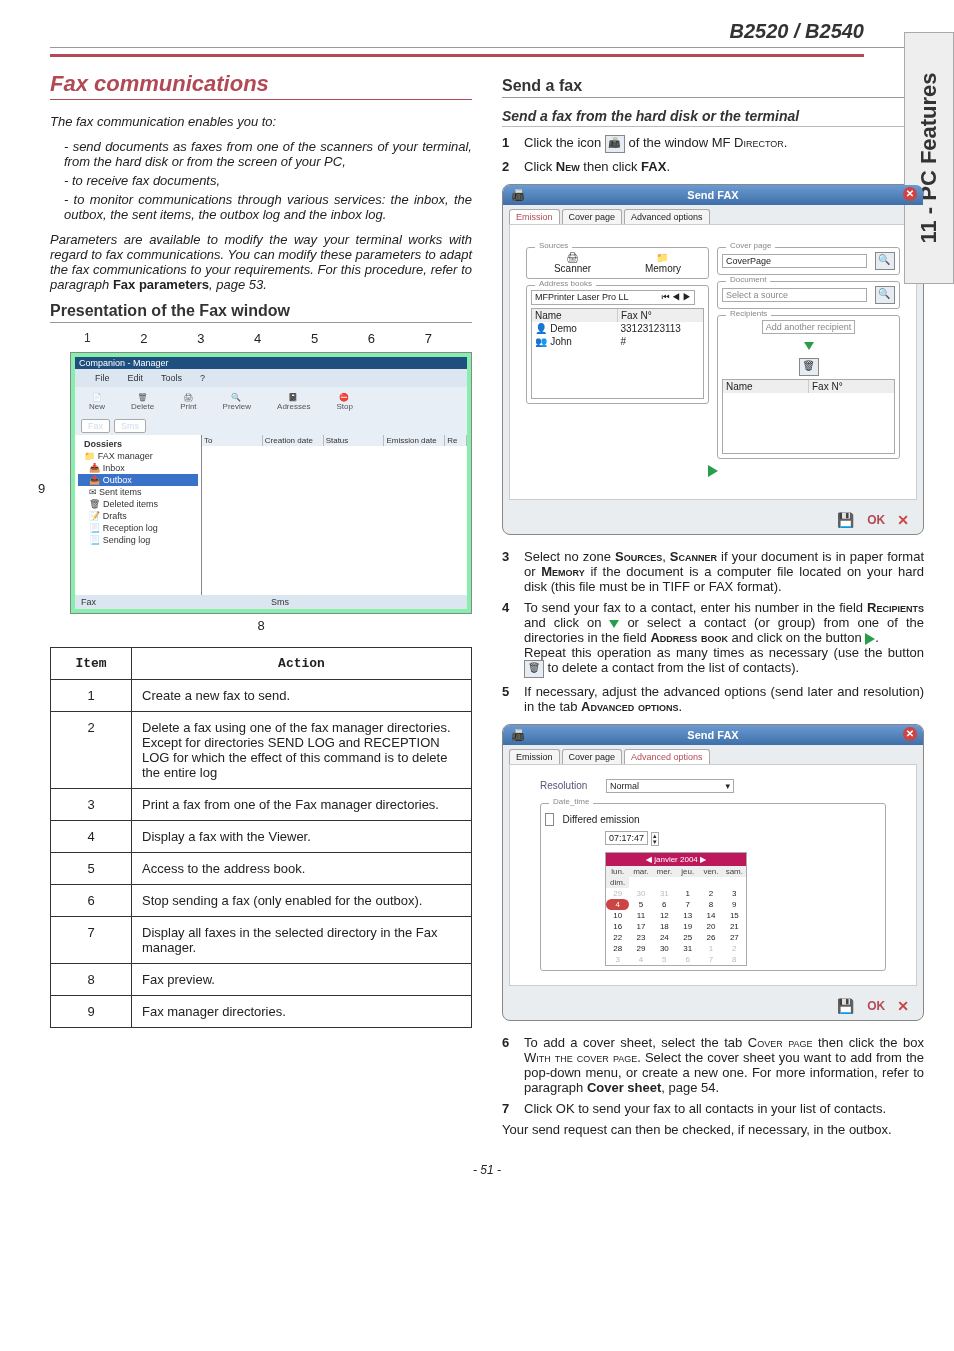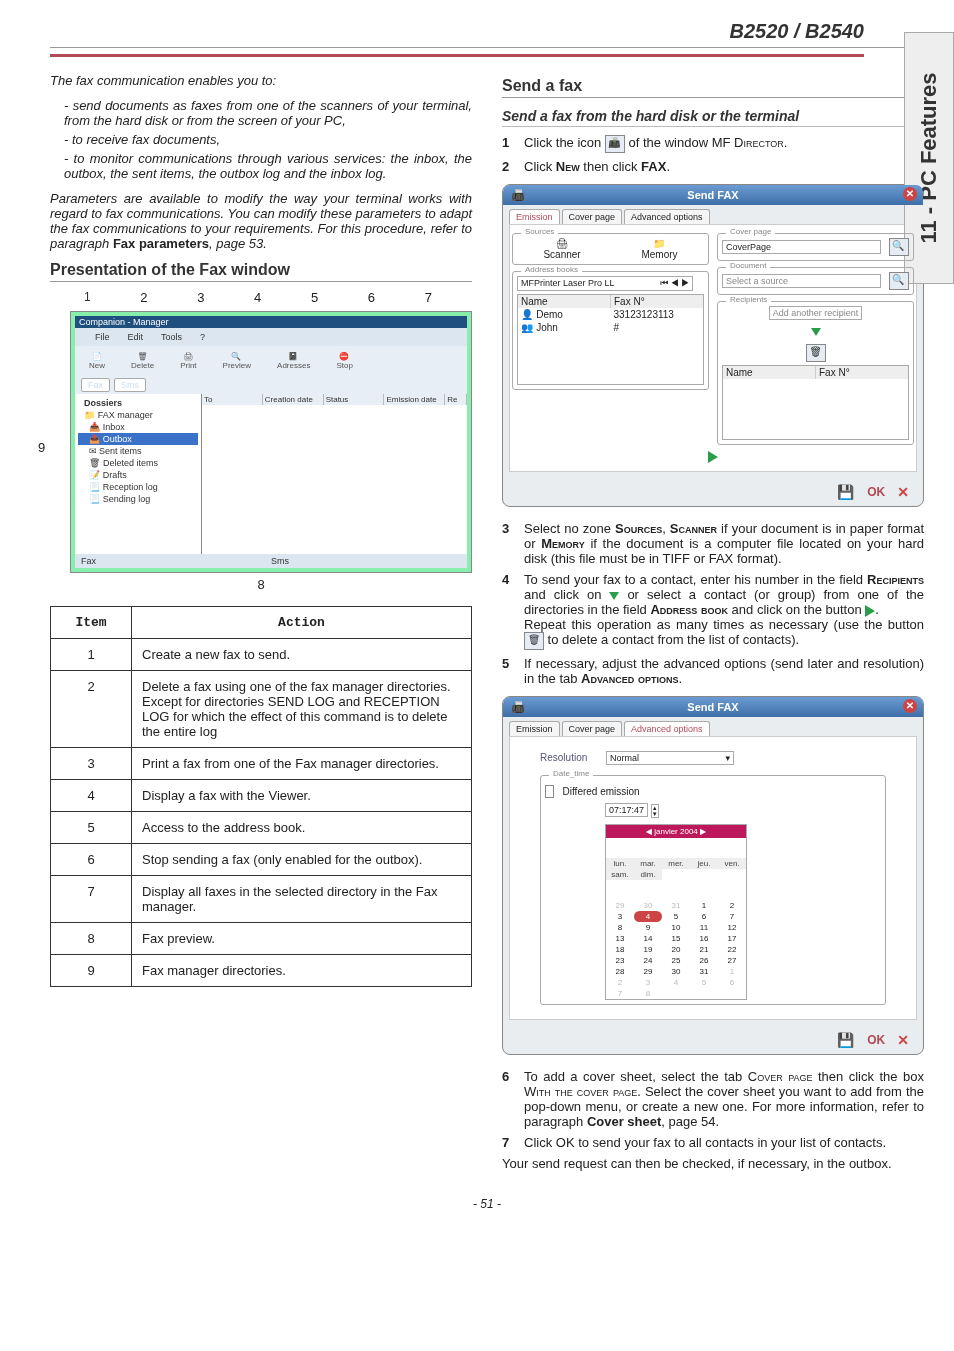--- a/index.html
+++ b/index.html
@@ -150,21 +150,21 @@
     border: 1px solid #aaa;
     border-bottom: none;
     background: #f5f5f5;
     border-radius: 3px 3px 0 0;
   }
   .scrn-tab.active { background: #fff; color: #b24a55; }
   .scrn-body {
     background: #fff;
     border: 1px solid #ccc;
     margin: 0 6px 6px 6px;
-    padding: 2px;
+    padding: 16px;
   }
   .scrn-footer {
     display: flex;
     justify-content: flex-end;
     gap: 12px;
     padding: 6px 14px;
     align-items: center;
   }
   .btn-ok { color: #b24a55; font-weight: bold; font-size: 12px; }
   .btn-x { color: #cc4444; font-weight: bold; font-size: 14px; }
@@ -201,23 +201,22 @@
     font-size: 8px;
   }
   .cal-head {
     background: #be185d;
     color: #fff;
     text-align: center;
     padding: 2px;
   }
   .cal-grid {
     display: grid;
-    grid-template-columns: repeat(5, 1fr);
+    grid-template-columns: repeat(6, 1fr);
     text-align: center;
-    margin-top: 20px;
   }
   .cal-grid span { padding: 1px; }
   .cal-grid .dayname { background: #eee; color: #444; }
   .cal-grid .sel { background: #cc4444; color: #fff; border-radius: 7px; }
   .cal-grid .dim { color: #bbb; }
   .diagram-placeholder {
     border: 1px solid #888;
     background: #86efac;
     color: #cde;
     font-size: 9px;
@@ -303,20 +302,21 @@
 <div class="header-model">B2520 / B2540</div>
 <div class="accent-bar"></div>
 
 <div class="side-tab">
   <span>11 - PC Features</span>
 </div>
 
 <div class="columns">
 
   <div class="col">
+    <h1 class="fax-title">Fax communications</h1>
     <p>The fax communication enables you to:</p>
     <ul class="dash">
       <li>send documents as faxes from one of the scanners of your terminal, from the hard disk or from the screen of your PC,</li>
       <li>to receive fax documents,</li>
       <li>to monitor communications through various services: the inbox, the outbox, the sent items, the outbox log and the inbox log.</li>
     </ul>
     <p>
       <span>Parameters are available to modify the way your terminal works with regard to fax communications. You can modify these parameters to adapt the fax communications to your requirements. For this procedure, refer to paragraph </span><b class="normal">Fax parameters</b><span>, page 53.</span>
     </p>
 

